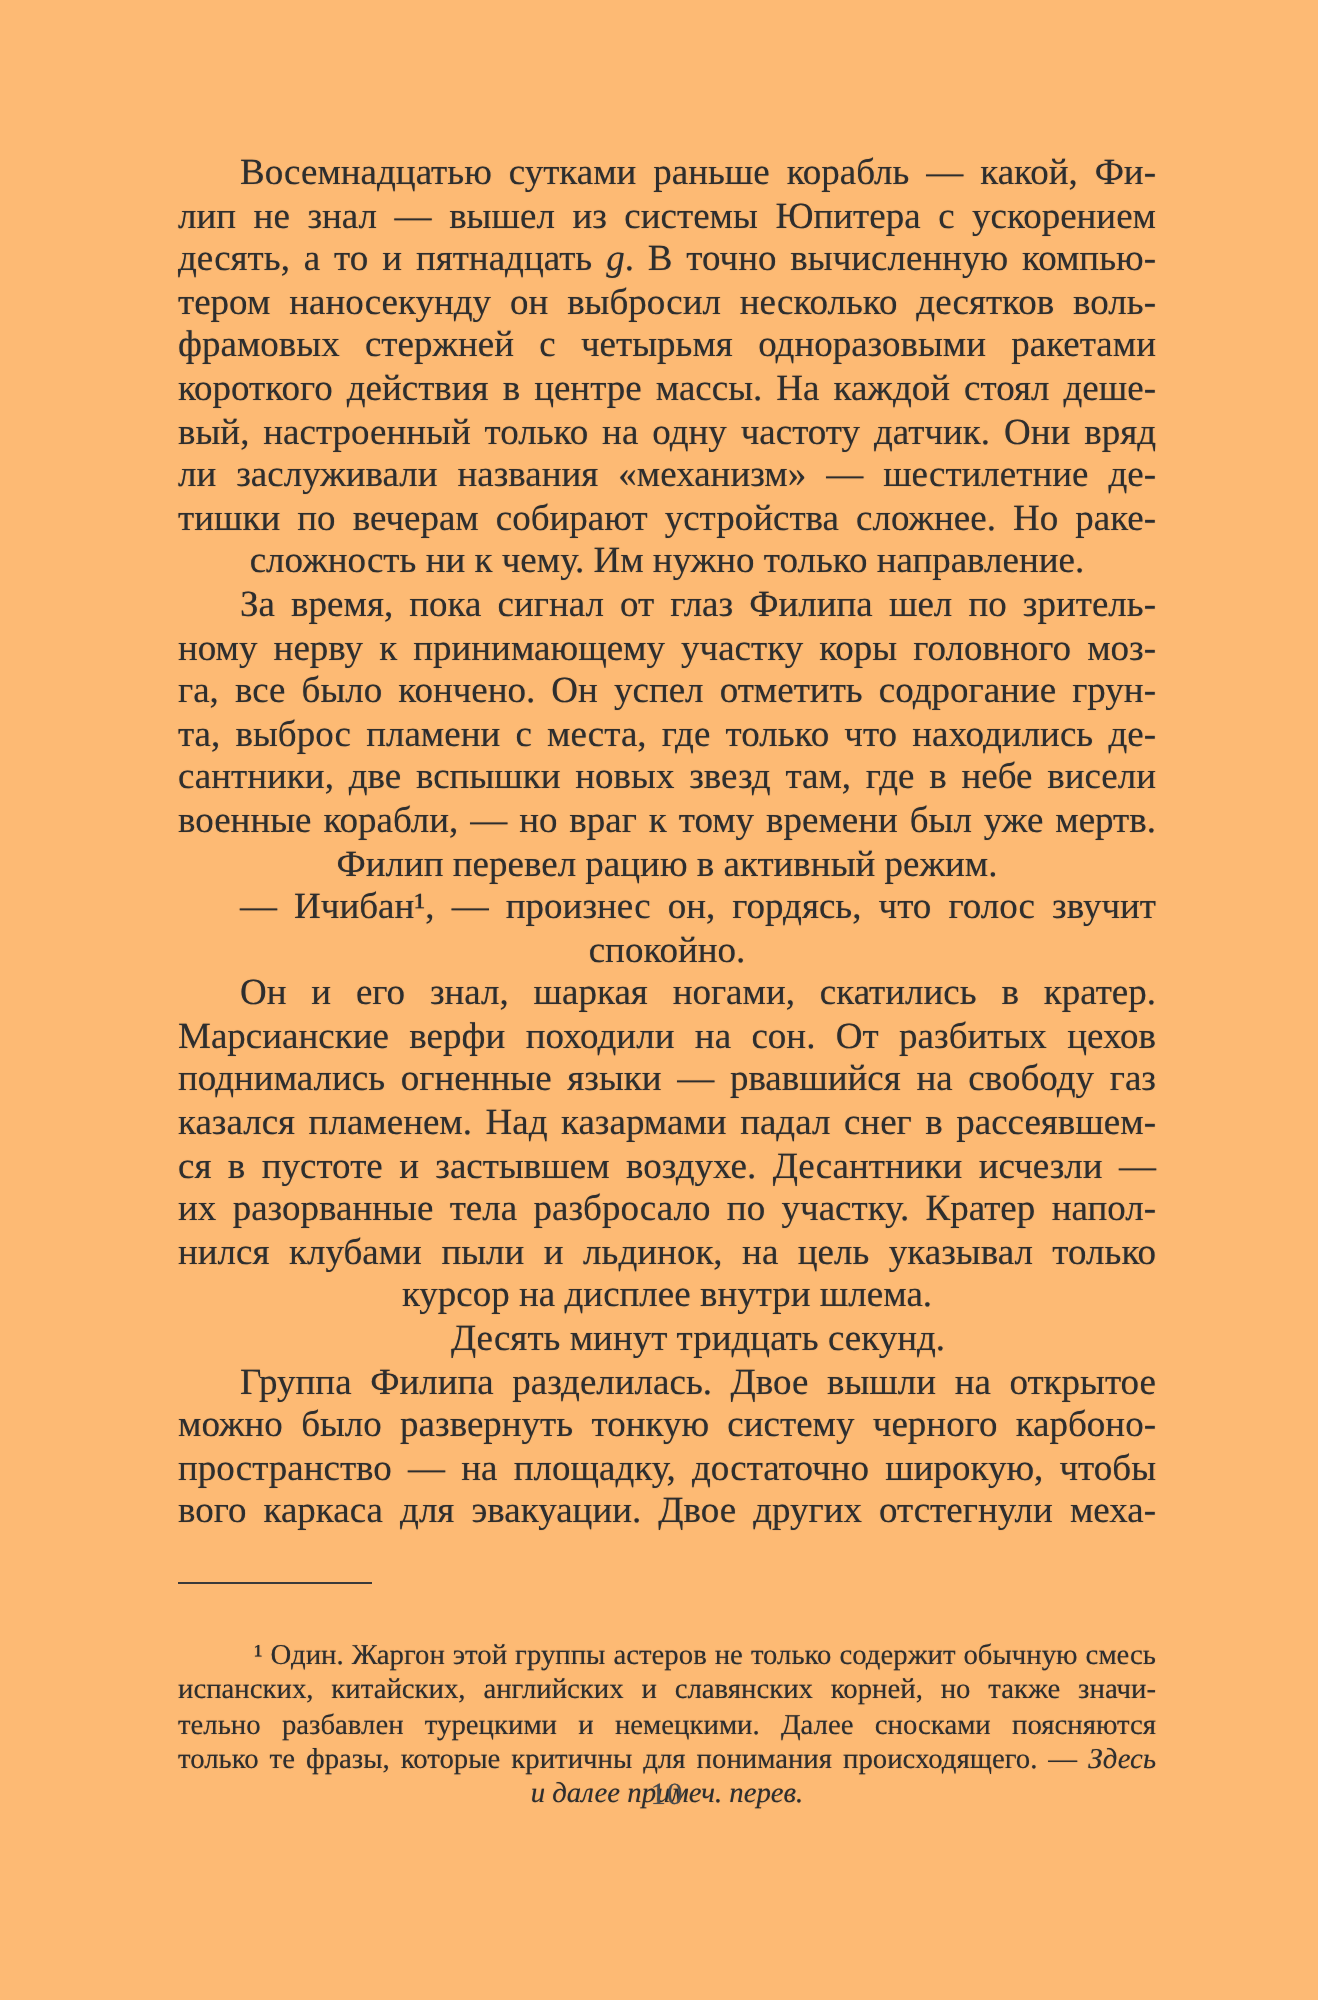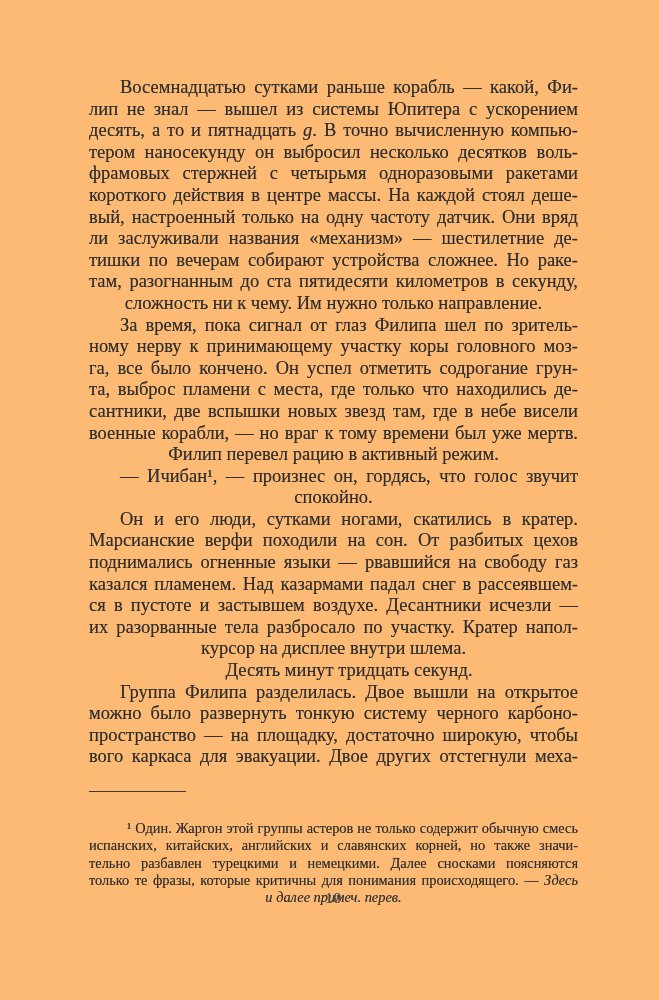--- a/index.html
+++ b/index.html
@@ -61,43 +61,43 @@
       <div>
         <div class="line first just"><span>Восемнадцатью сутками раньше корабль — какой, Фи-</span></div>
         <div class="line just"><span>лип не знал — вышел из системы Юпитера с ускорением</span></div>
         <div class="line just"><span>десять, а то и пятнадцать </span><span class="it">g</span><span>. В точно вычисленную компью-</span></div>
         <div class="line just"><span>тером наносекунду он выбросил несколько десятков воль-</span></div>
         <div class="line just"><span>фрамовых стержней с четырьмя одноразовыми ракетами</span></div>
         <div class="line just"><span>короткого действия в центре массы. На каждой стоял деше-</span></div>
         <div class="line just"><span>вый, настроенный только на одну частоту датчик. Они вряд</span></div>
         <div class="line just"><span>ли заслуживали названия «механизм» — шестилетние де-</span></div>
         <div class="line just"><span>тишки по вечерам собирают устройства сложнее. Но раке-</span></div>
-        <div class="line just"><span>там, разогнанным до ста пятидесяти километров в секунду,</span></div>
         <div class="line"><span>сложность ни к чему. Им нужно только направление.</span></div>
       </div>
       <div>
         <div class="line first just"><span>За время, пока сигнал от глаз Филипа шел по зритель-</span></div>
         <div class="line just"><span>ному нерву к принимающему участку коры головного моз-</span></div>
         <div class="line just"><span>га, все было кончено. Он успел отметить содрогание грун-</span></div>
         <div class="line just"><span>та, выброс пламени с места, где только что находились де-</span></div>
         <div class="line just"><span>сантники, две вспышки новых звезд там, где в небе висели</span></div>
         <div class="line just"><span>военные корабли, — но враг к тому времени был уже мертв.</span></div>
         <div class="line"><span>Филип перевел рацию в активный режим.</span></div>
       </div>
       <div>
         <div class="line first just"><span>— Ичибан¹, — произнес он, гордясь, что голос звучит</span></div>
         <div class="line"><span>спокойно.</span></div>
       </div>
       <div>
-        <div class="line first just"><span>Он и его люди, сутками ногами, скатились в кратер.</span></div>
+        <div class="line first just"><span>Он и его знал, шаркая ногами, скатились в кратер.</span></div>
         <div class="line just"><span>Марсианские верфи походили на сон. От разбитых цехов</span></div>
         <div class="line just"><span>поднимались огненные языки — рвавшийся на свободу газ</span></div>
         <div class="line just"><span>казался пламенем. Над казармами падал снег в рассеявшем-</span></div>
         <div class="line just"><span>ся в пустоте и застывшем воздухе. Десантники исчезли —</span></div>
         <div class="line just"><span>их разорванные тела разбросало по участку. Кратер напол-</span></div>
+        <div class="line just"><span>нился клубами пыли и льдинок, на цель указывал только</span></div>
         <div class="line"><span>курсор на дисплее внутри шлема.</span></div>
       </div>
       <div>
         <div class="line first"><span>Десять минут тридцать секунд.</span></div>
       </div>
       <div>
         <div class="line first just"><span>Группа Филипа разделилась. Двое вышли на открытое</span></div>
         <div class="line just"><span>можно было развернуть тонкую систему черного карбоно-</span></div>
         <div class="line just"><span>пространство — на площадку, достаточно широкую, чтобы</span></div>
         <div class="line just"><span>вого каркаса для эвакуации. Двое других отстегнули меха-</span></div>

